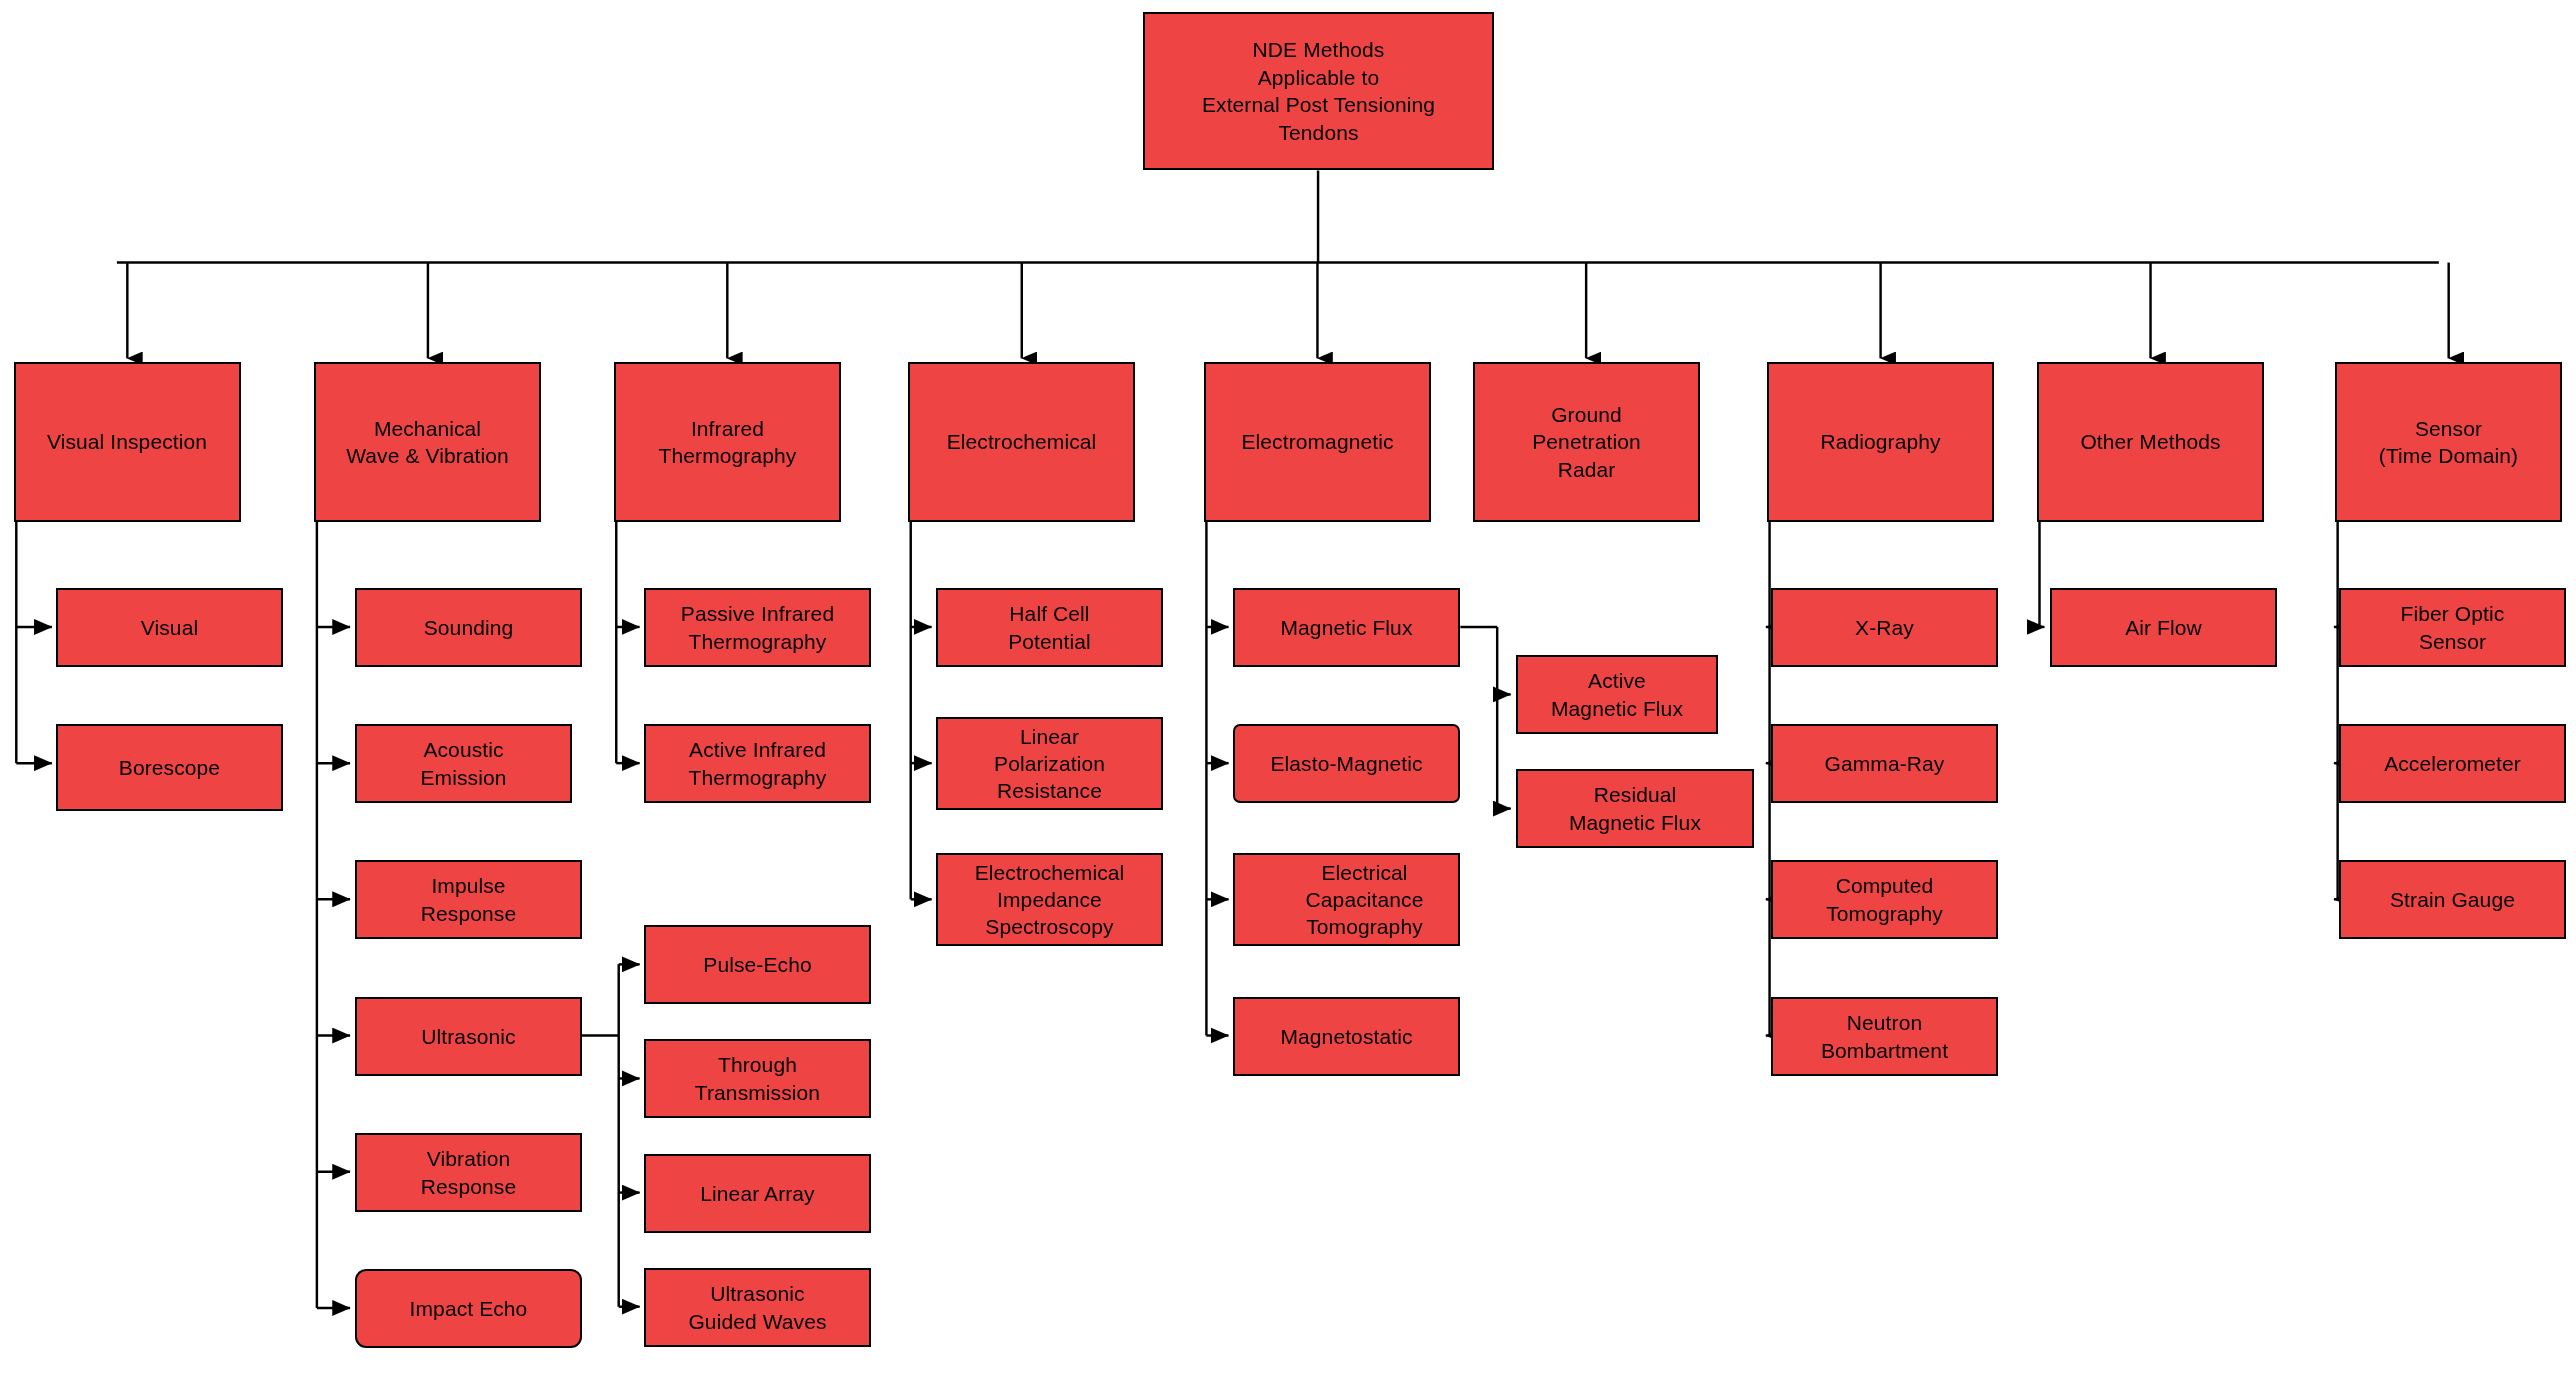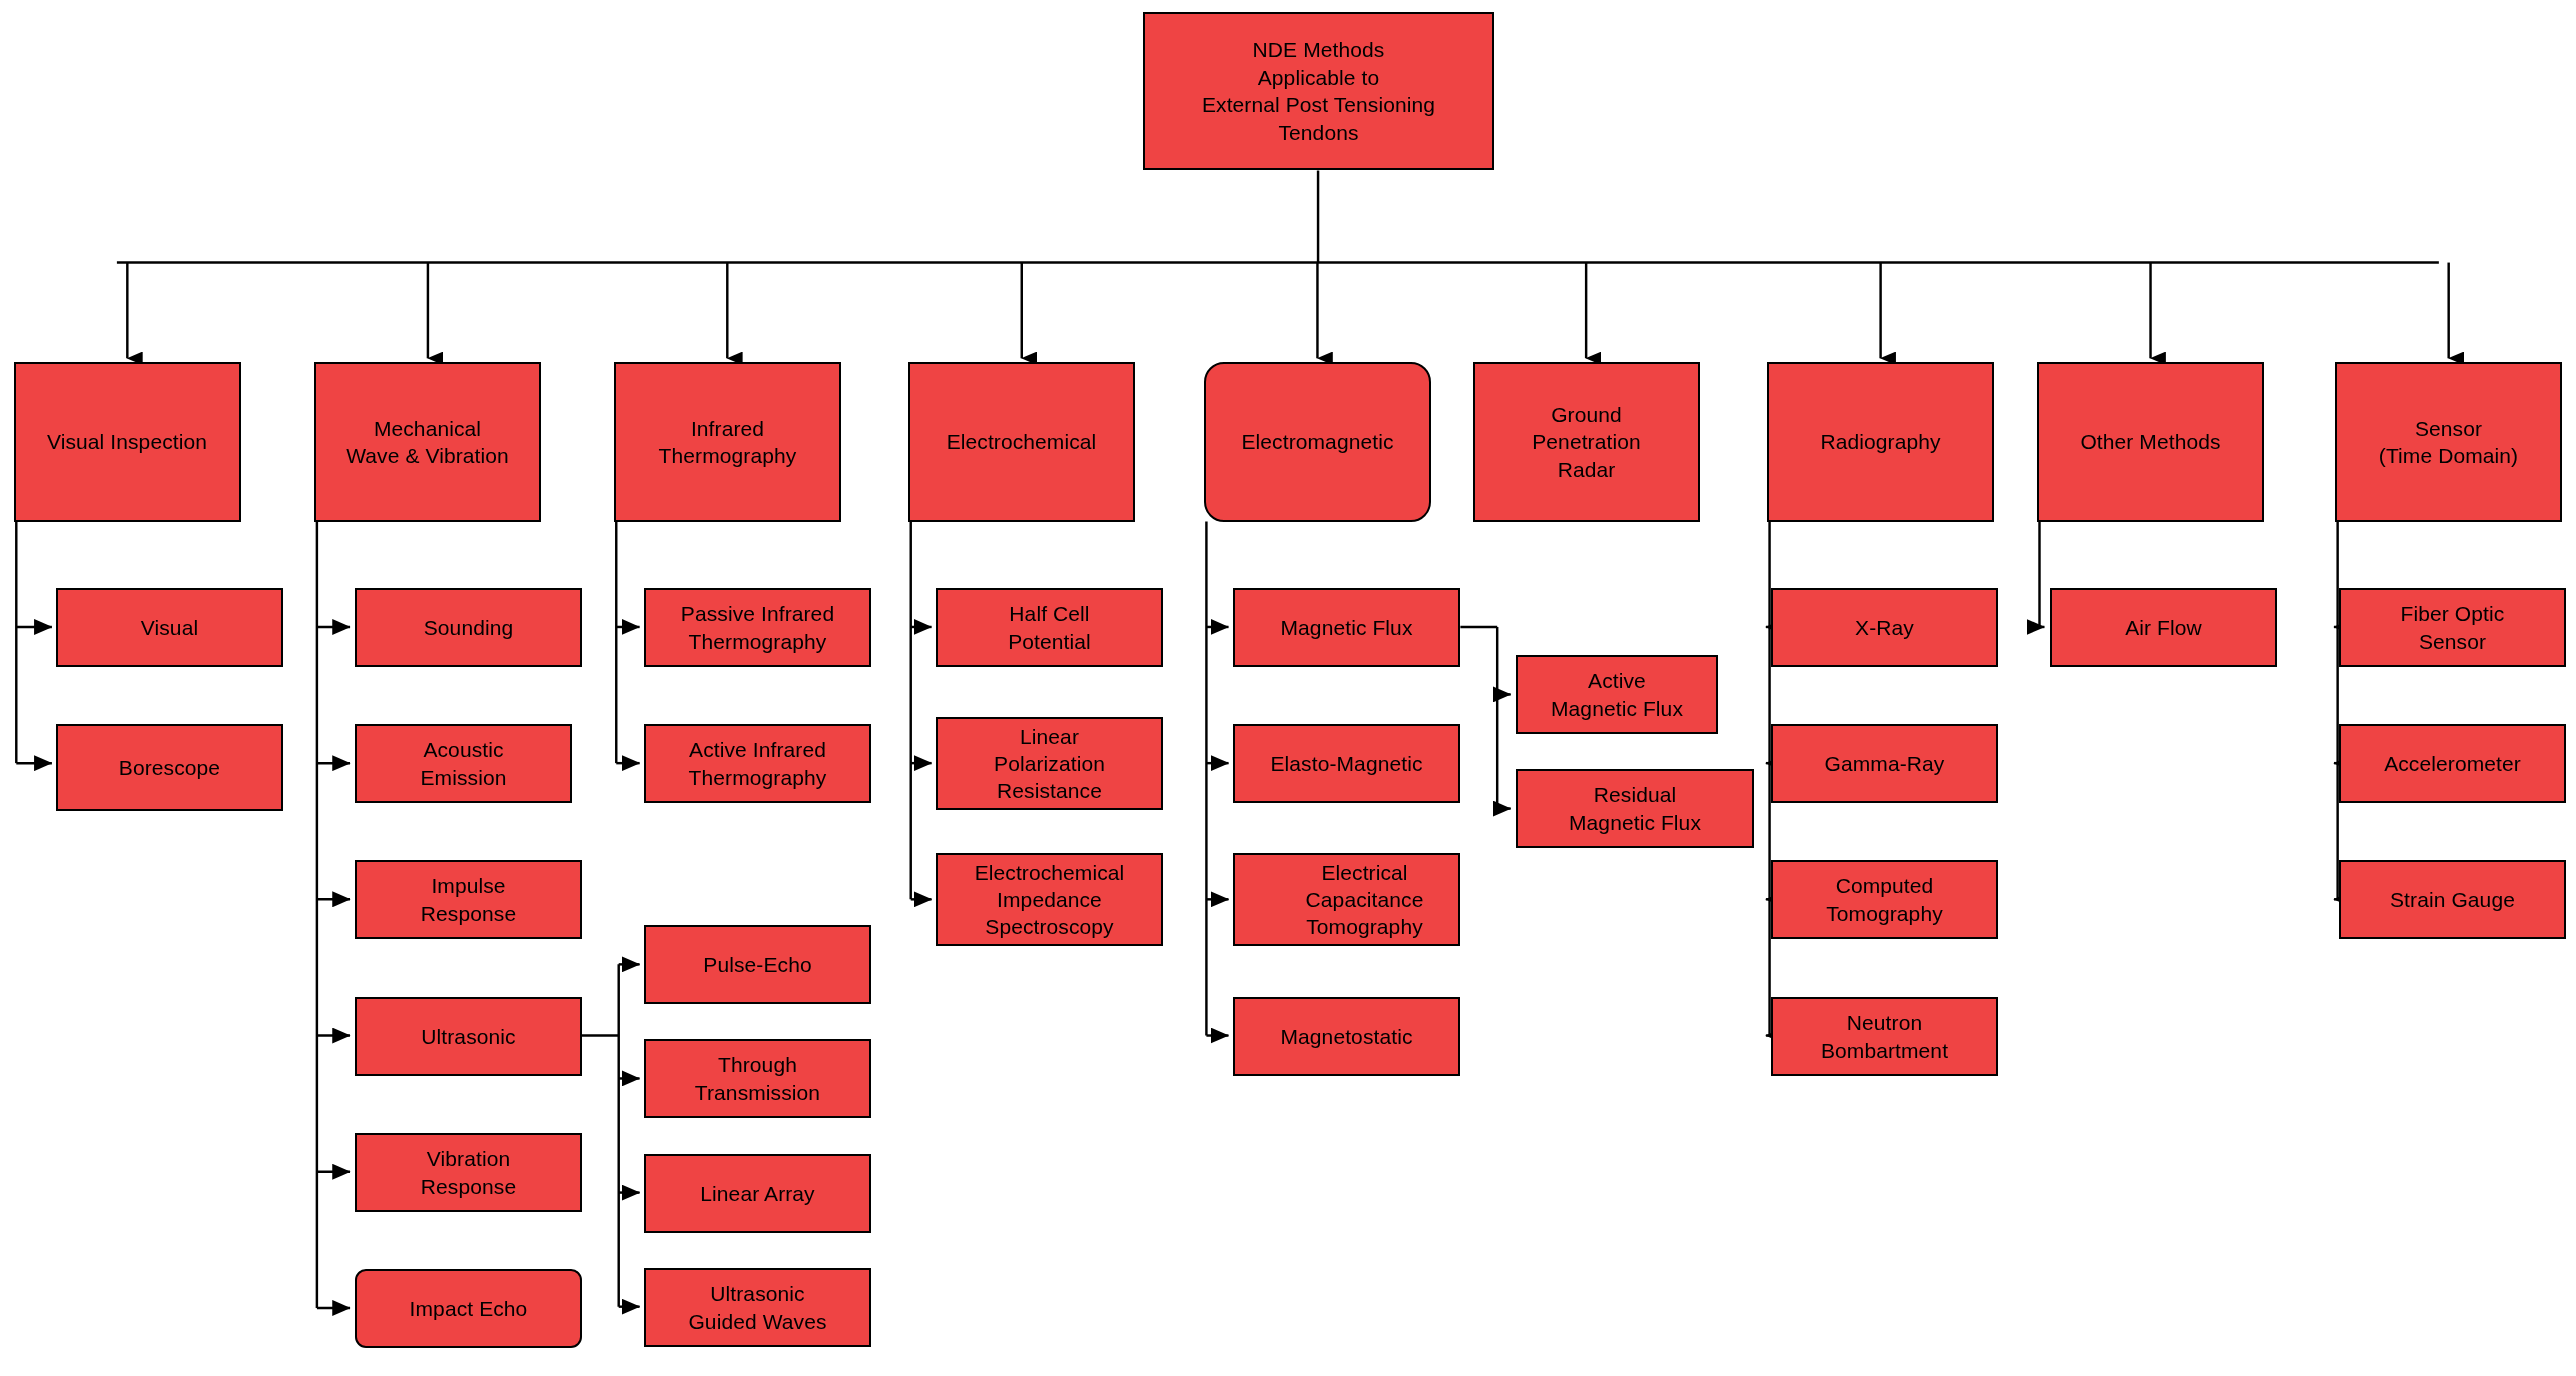--- a/index.html
+++ b/index.html
@@ -189,35 +189,35 @@
       <div class="node" style="left: 936px; top: 717px; width: 227px; height: 93px;">
         <span class="lbl">Linear
 Polarization
 Resistance</span>
       </div>
       <div class="node" style="left: 936px; top: 853px; width: 227px; height: 93px;">
         <span class="lbl">Electrochemical
 Impedance
 Spectroscopy</span>
       </div>
-      <div class="node" style="left: 1204px; top: 362px; width: 227px; height: 160px; border-radius: 20px;">
+      <div class="node" style="left: 1204px; top: 362px; width: 227px; height: 160px;">
         <span class="lbl">Electromagnetic</span>
       </div>
       <div class="node" style="left: 1233px; top: 588px; width: 227px; height: 79px;">
         <span class="lbl">Magnetic Flux</span>
       </div>
       <div class="node" style="left: 1516px; top: 655px; width: 202px; height: 79px;">
         <span class="lbl">Active
 Magnetic Flux</span>
       </div>
       <div class="node" style="left: 1516px; top: 769px; width: 238px; height: 79px;">
         <span class="lbl">Residual
 Magnetic Flux</span>
       </div>
-      <div class="node" style="left: 1233px; top: 724px; width: 227px; height: 79px;">
+      <div class="node" style="left: 1233px; top: 724px; width: 227px; height: 79px; border-radius: 7px;">
         <span class="lbl">Elasto-Magnetic</span>
       </div>
       <div class="node" style="left: 1233px; top: 853px; width: 227px; height: 93px; padding-left: 36px;">
         <span class="lbl">Electrical
 Capacitance
 Tomography</span>
       </div>
       <div class="node" style="left: 1233px; top: 997px; width: 227px; height: 79px;">
         <span class="lbl">Magnetostatic</span>
       </div>

